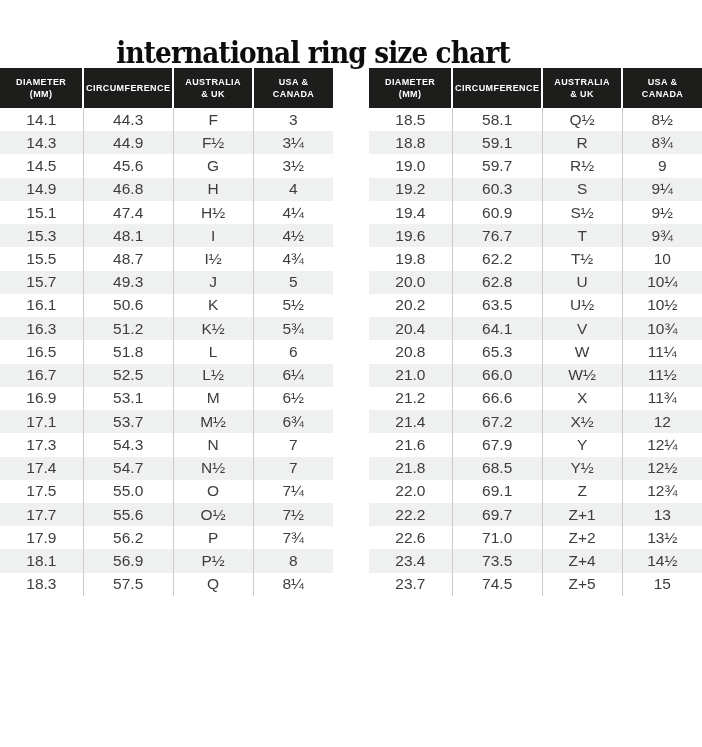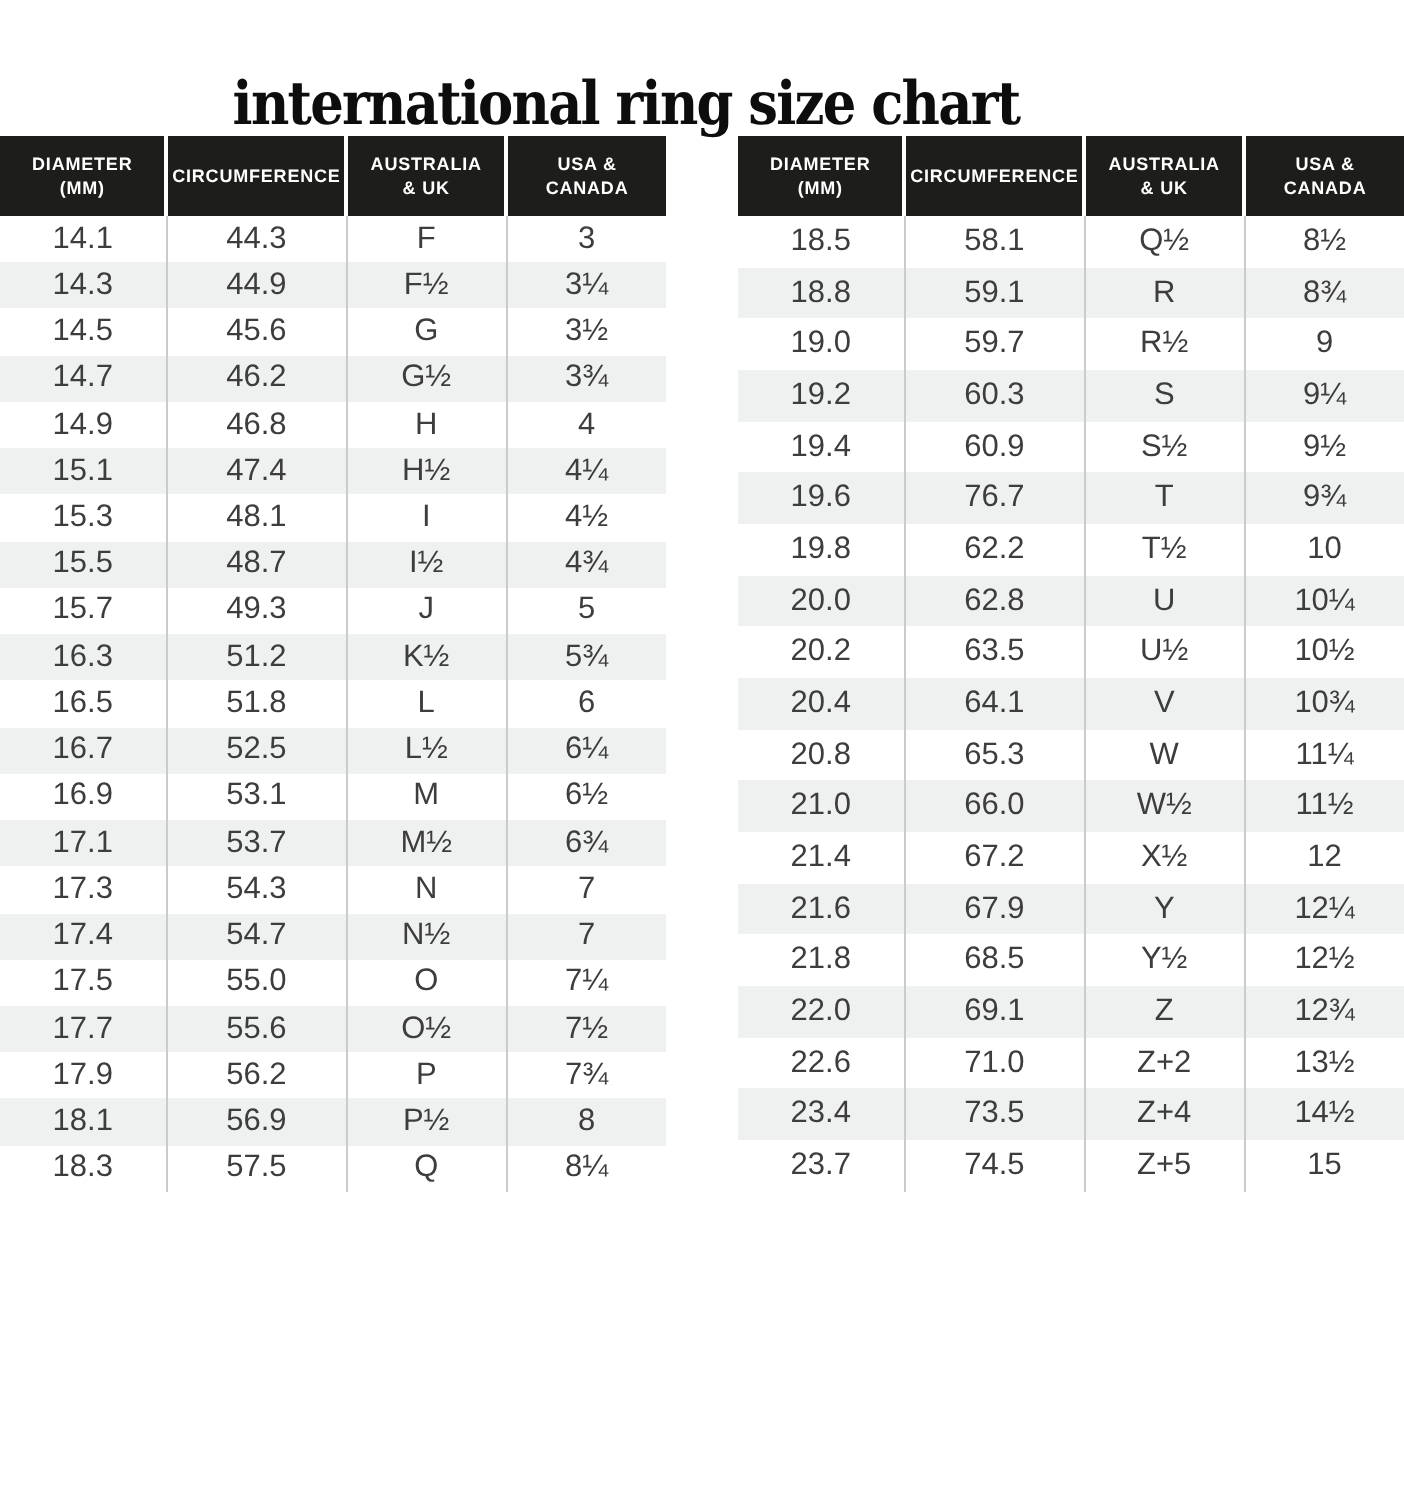--- a/index.html
+++ b/index.html
@@ -138,26 +138,20 @@
             <td>F½</td>
             <td>3¼</td>
           </tr>
           <tr>
             <td>14.5</td>
             <td>45.6</td>
             <td>G</td>
             <td>3½</td>
           </tr>
           <tr>
-            <td>14.7</td>
-            <td>46.2</td>
-            <td>G½</td>
-            <td>3¾</td>
-          </tr>
-          <tr>
             <td>14.9</td>
             <td>46.8</td>
             <td>H</td>
             <td>4</td>
           </tr>
           <tr>
             <td>15.1</td>
             <td>47.4</td>
             <td>H½</td>
             <td>4¼</td>
@@ -174,20 +168,26 @@
             <td>I½</td>
             <td>4¾</td>
           </tr>
           <tr>
             <td>15.7</td>
             <td>49.3</td>
             <td>J</td>
             <td>5</td>
           </tr>
           <tr>
+            <td>16.1</td>
+            <td>50.6</td>
+            <td>K</td>
+            <td>5½</td>
+          </tr>
+          <tr>
             <td>16.3</td>
             <td>51.2</td>
             <td>K½</td>
             <td>5¾</td>
           </tr>
           <tr>
             <td>16.5</td>
             <td>51.8</td>
             <td>L</td>
             <td>6</td>
@@ -352,20 +352,26 @@
             <td>W</td>
             <td>11¼</td>
           </tr>
           <tr>
             <td>21.0</td>
             <td>66.0</td>
             <td>W½</td>
             <td>11½</td>
           </tr>
           <tr>
+            <td>21.2</td>
+            <td>66.6</td>
+            <td>X</td>
+            <td>11¾</td>
+          </tr>
+          <tr>
             <td>21.4</td>
             <td>67.2</td>
             <td>X½</td>
             <td>12</td>
           </tr>
           <tr>
             <td>21.6</td>
             <td>67.9</td>
             <td>Y</td>
             <td>12¼</td>
@@ -376,20 +382,26 @@
             <td>Y½</td>
             <td>12½</td>
           </tr>
           <tr>
             <td>22.0</td>
             <td>69.1</td>
             <td>Z</td>
             <td>12¾</td>
           </tr>
           <tr>
+            <td>22.2</td>
+            <td>69.7</td>
+            <td>Z+1</td>
+            <td>13</td>
+          </tr>
+          <tr>
             <td>22.6</td>
             <td>71.0</td>
             <td>Z+2</td>
             <td>13½</td>
           </tr>
           <tr>
             <td>23.4</td>
             <td>73.5</td>
             <td>Z+4</td>
             <td>14½</td>

